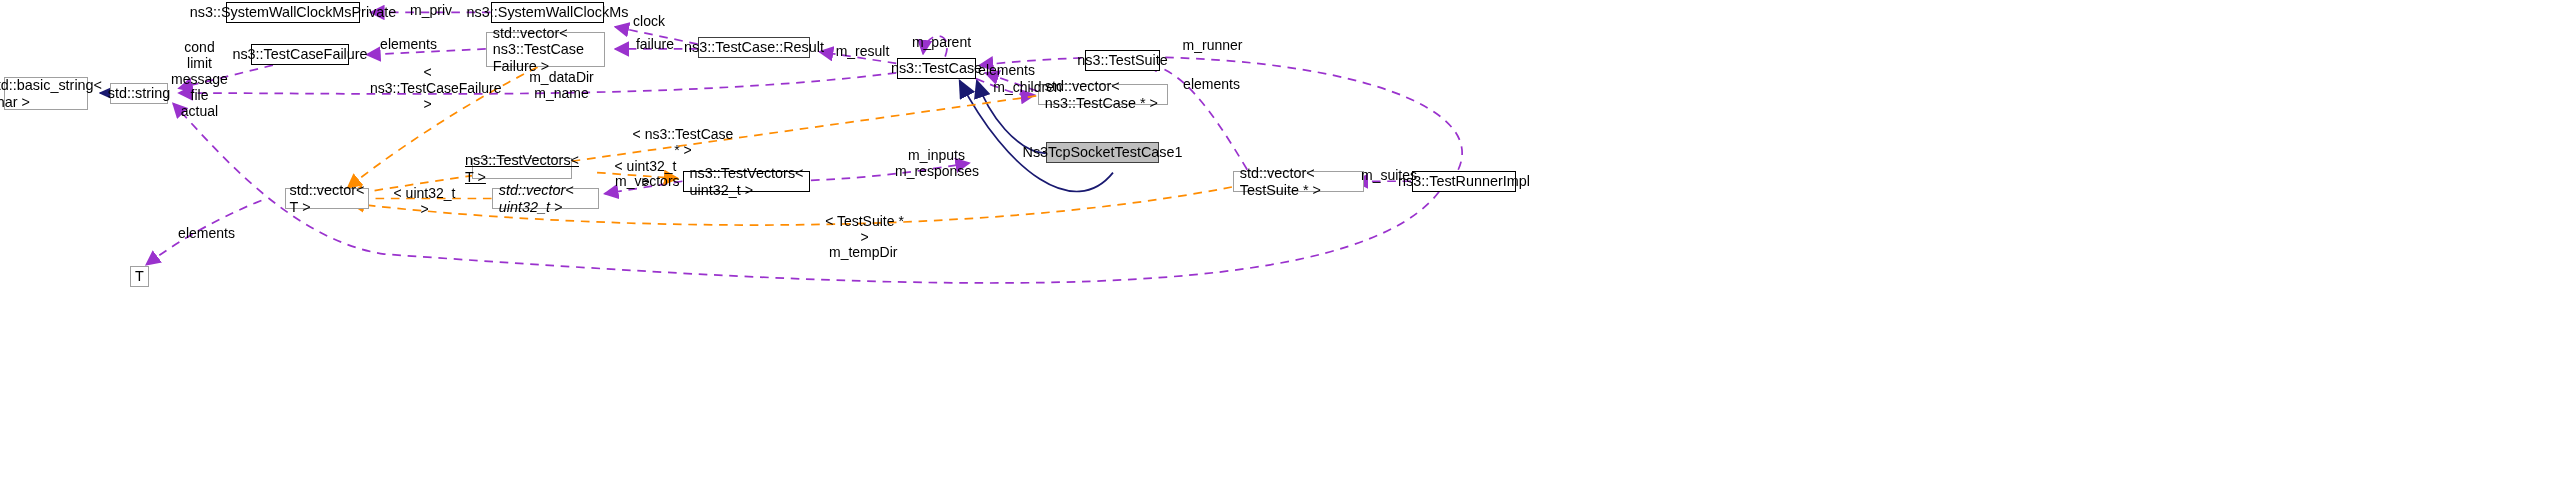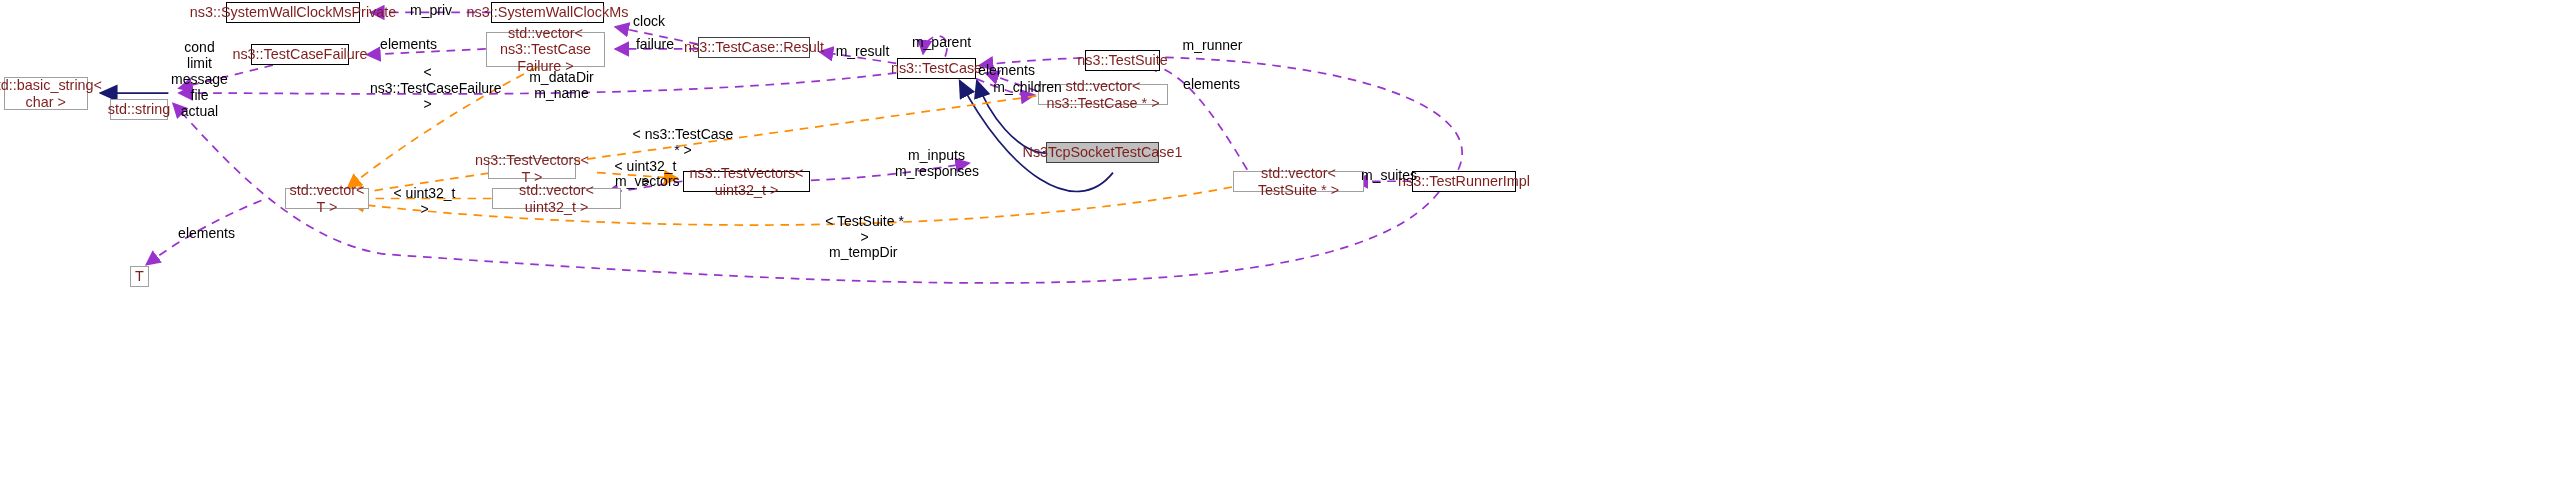--- a/index.html
+++ b/index.html
@@ -22,23 +22,22 @@
     width: 2576px;
     height: 491px;
     pointer-events: none;
   }
   .node {
     position: absolute;
     box-sizing: border-box;
     display: flex;
     align-items: center;
     justify-content: center;
-    text-align: center;
     background: #ffffff;
-    color: #7f1d1d;
+    color: #000000;
     font-size: 14.4px;
     line-height: 1.15;
     white-space: pre-line;
     padding: 1.9px 5.8px;
   }
   
   .node.plain {
     border: 1px solid #a0a0a0;
   }
   
@@ -139,35 +138,35 @@
 
       <path d="M512,207 L366,207"></path>
 
       <path d="M1284,195 C1000,250 600,240 365,212"></path>
     </g>
   </svg>
 
   <div id="nodes-layer">
       <div class="node plain" style="left: 3.8px; top: 77px; width: 84px; height: 33px;">std::basic_string&lt;
 char &gt;</div>
-      <div class="node plain" style="left: 110px; top: 83px; width: 58px; height: 21px; margin-top: 16px;">std::string</div>
+      <div class="node plain" style="left: 110px; top: 83px; width: 58px; height: 21px;">std::string</div>
       <div class="node klass" style="left: 226px; top: 1.9px; width: 134px; height: 21px;">ns3::SystemWallClockMsPrivate</div>
       <div class="node klass" style="left: 491px; top: 1.9px; width: 113px; height: 21px;">ns3::SystemWallClockMs</div>
       <div class="node klass" style="left: 251px; top: 44px; width: 98px; height: 21px;">ns3::TestCaseFailure</div>
       <div class="node plain" style="left: 486px; top: 32px; width: 119px; height: 35px;">std::vector&lt; ns3::TestCase
 Failure &gt;</div>
       <div class="node greyb" style="left: 698px; top: 37px; width: 112px; height: 21px;">ns3::TestCase::Result</div>
       <div class="node klass" style="left: 897px; top: 58px; width: 79px; height: 21px;">ns3::TestCase</div>
       <div class="node klass" style="left: 1065px; top: 50px; width: 75px; height: 21px; margin-left: 20px;">ns3::TestSuite</div>
       <div class="node plain" style="left: 1038px; top: 84px; width: 130px; height: 21px;">std::vector&lt; ns3::TestCase * &gt;</div>
       <div class="node focus" style="left: 1046px; top: 142px; width: 113px; height: 21px;">Ns3TcpSocketTestCase1</div>
-      <div class="node plain" style="left: 488px; top: 158px; width: 88px; height: 21px;">ns3::TestVectors&lt; T &gt;</div>
+      <div class="node plain" style="left: 472px; top: 158px; width: 100px; height: 21px; text-decoration: underline;">ns3::TestVectors&lt; T &gt;</div>
       <div class="node klass" style="left: 683px; top: 171px; width: 127px; height: 21px;">ns3::TestVectors&lt; uint32_t &gt;</div>
       <div class="node plain" style="left: 261px; top: 188px; width: 84px; height: 21px; margin-left: 24px;">std::vector&lt; T &gt;</div>
-      <div class="node plain" style="left: 492px; top: 188px; width: 129px; height: 21px;">std::vector&lt; uint32_t &gt;</div>
+      <div class="node plain" style="left: 492px; top: 188px; width: 107px; height: 21px; font-style: italic;">std::vector&lt; uint32_t &gt;</div>
       <div class="node plain" style="left: 1233px; top: 171px; width: 131px; height: 21px;">std::vector&lt; TestSuite * &gt;</div>
       <div class="node klass" style="left: 1412px; top: 171px; width: 104px; height: 21px;">ns3::TestRunnerImpl</div>
       <div class="node plain" style="left: 130px; top: 266px; width: 19px; height: 21px;">T</div>
     </div>
   <div id="labels-layer">
       <div class="edge-label" style="left: 405px; top: 1.9px; width: 52px;">m_priv</div>
       <div class="edge-label" style="left: 629px; top: 13.4px; width: 40px;">clock</div>
       <div class="edge-label" style="left: 169px; top: 27px; width: 61px; margin-top: 12px;">cond
 limit
 message

